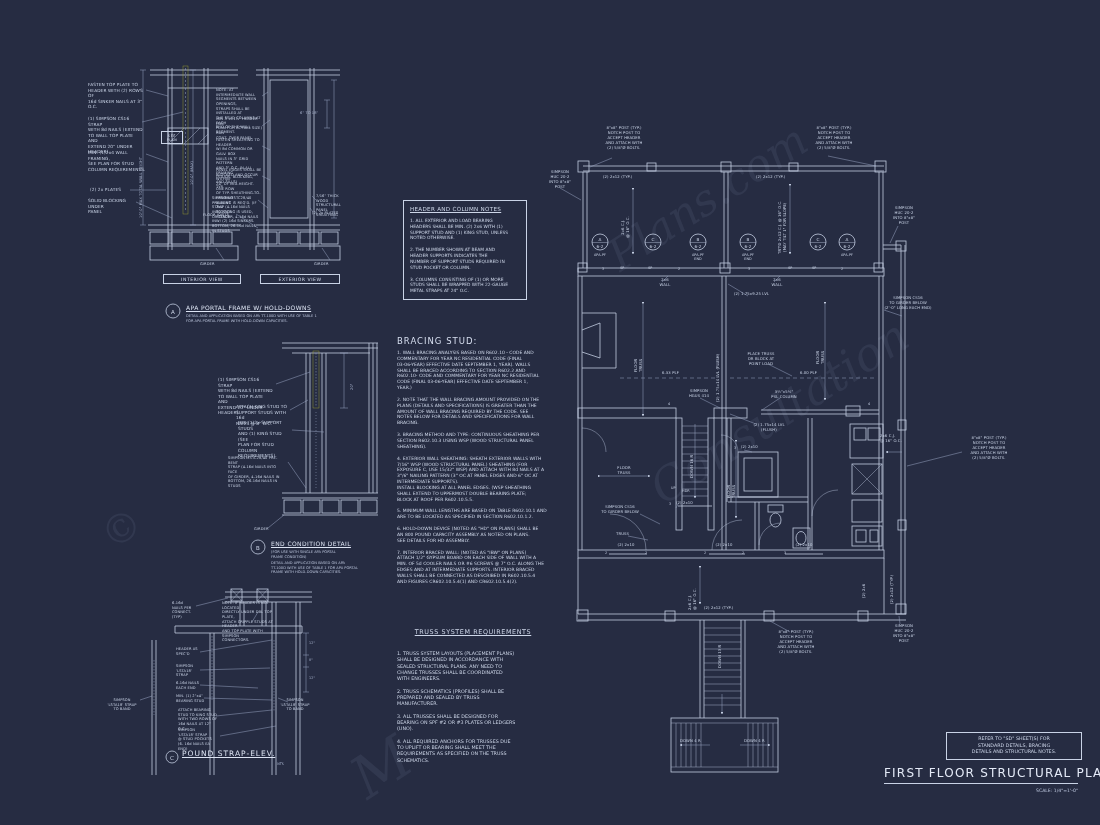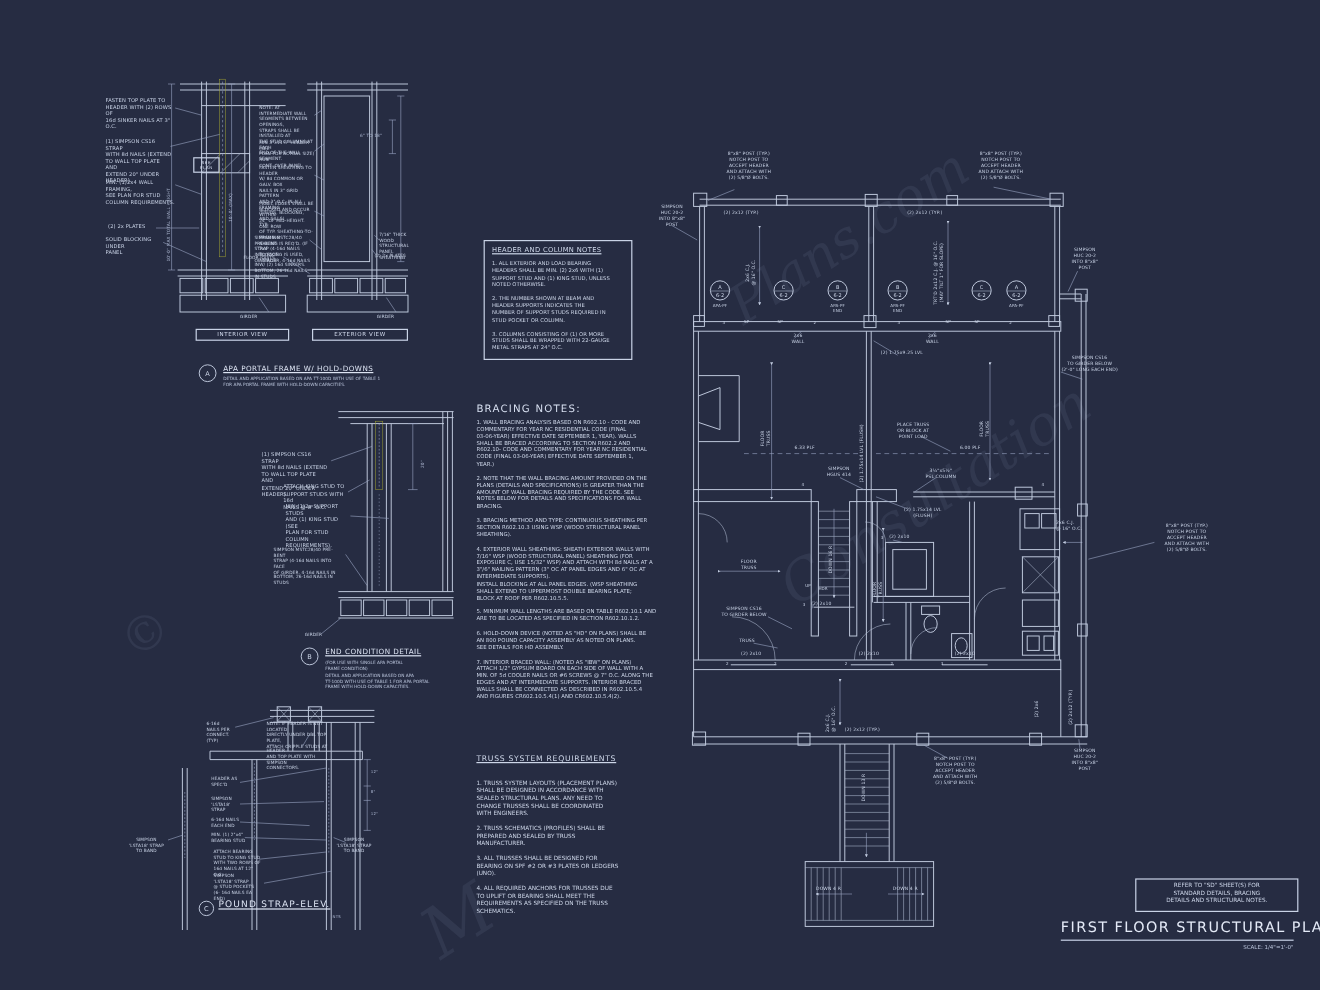--- a/index.html
+++ b/index.html
@@ -23,21 +23,21 @@
   .rt{transform:rotate(-90deg);transform-origin:0 0;white-space:pre}
   .dim{color:#a7b2cc}
   .cap{position:absolute;border:.7px solid #c9d3e6;text-align:center;font-size:4.6px;
        letter-spacing:.5px;padding:1.5px 0;white-space:pre-line;color:#d4dcee}
   .nbox{position:absolute;border:.8px solid #c9d3e6;padding:5px 6px}
   .nt{font-size:5.6px;letter-spacing:.3px;text-decoration:underline;margin-bottom:6px;white-space:pre-line}
   .ni{font-size:4.4px;line-height:1.32;margin-bottom:6px;white-space:pre-line}
   .blk{position:absolute}
   .bt{font-size:8.5px;letter-spacing:1px;margin-bottom:4px;color:#d7dff0}
   .bi{font-size:4.5px;line-height:1.3;margin-bottom:6px;white-space:pre-line}
-  .tt{font-size:6.4px;letter-spacing:.6px;text-decoration:underline;margin-bottom:15px;white-space:pre-line}
+  .tt{font-size:6.4px;letter-spacing:.6px;text-decoration:underline;text-align:center;margin-bottom:15px;white-space:pre-line}
   .ti{font-size:4.8px;line-height:1.32;margin-bottom:6px;white-space:pre-line}
   .dt{position:absolute;font-size:6px;letter-spacing:.4px;text-decoration:underline;color:#dde4f3;white-space:pre}
   .dst{position:absolute;font-size:3.6px;line-height:1.3;color:#b9c3da;white-space:pre-line}
   .sheet-title{position:absolute;font-size:12px;letter-spacing:1.2px;color:#e4eaf7;
        border-bottom:1px solid #c9d3e6;padding-bottom:3px;white-space:pre}
   .scale{position:absolute;font-size:4.6px;text-align:right;color:#b9c3da}
   .refbox{position:absolute;border:.8px solid #c9d3e6;font-size:4.8px;text-align:center;
        padding:3px 2px;line-height:1.4;white-space:pre-line;color:#ccd5e8}
   .wm{position:absolute;font-family:"DejaVu Serif",serif;font-style:italic;
       color:rgba(175,188,222,.085);transform:rotate(-33deg);transform-origin:0 0;white-space:nowrap}
@@ -391,21 +391,21 @@
     <div class="ni">2. THE NUMBER SHOWN AT BEAM AND
 HEADER SUPPORTS INDICATES THE
 NUMBER OF SUPPORT STUDS REQUIRED IN
 STUD POCKET OR COLUMN.</div>
     <div class="ni" style="margin-bottom:0">3. COLUMNS CONSISTING OF (1) OR MORE
 STUDS SHALL BE WRAPPED WITH 22-GAUGE
 METAL STRAPS AT 24" O.C.</div>
   </div>
 
   <div class="blk" style="left:397px;top:336px;width:180px">
-    <div class="bt">BRACING NOTES:</div>
+    <div class="bt">BRACING STUD:</div>
     <div class="bi">1. WALL BRACING ANALYSIS BASED ON R602.10 - CODE AND
 COMMENTARY FOR YEAR NC RESIDENTIAL CODE (FINAL
 03-06-YEAR) EFFECTIVE DATE SEPTEMBER 1, YEAR). WALLS
 SHALL BE BRACED ACCORDING TO SECTION R602.2 AND
 R602.10- CODE AND COMMENTARY FOR YEAR NC RESIDENTIAL
 CODE (FINAL 03-06-YEAR) EFFECTIVE DATE SEPTEMBER 1,
 YEAR.)</div>
     <div class="bi">2. NOTE THAT THE WALL BRACING AMOUNT PROVIDED ON THE
 PLANS (DETAILS AND SPECIFICATIONS) IS GREATER THAN THE
 AMOUNT OF WALL BRACING REQUIRED BY THE CODE. SEE

